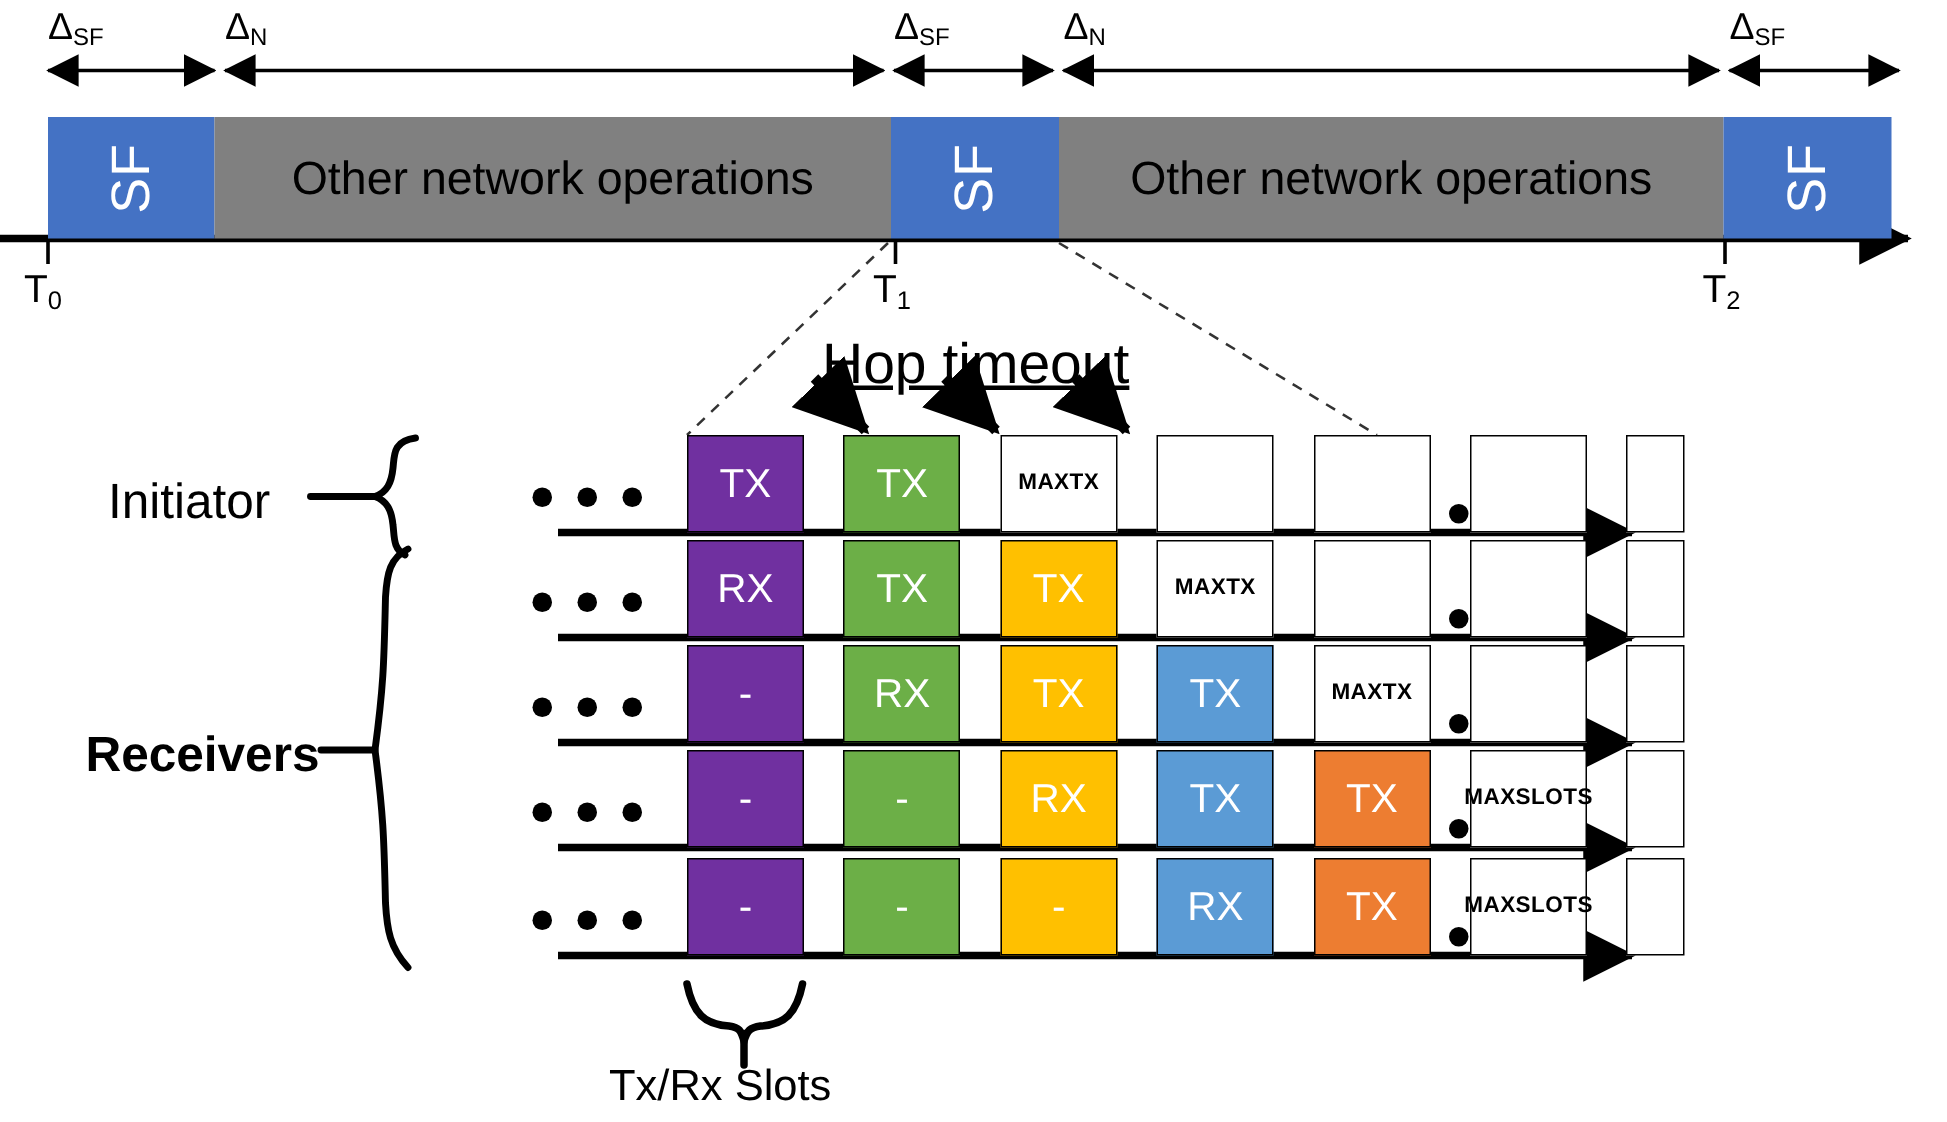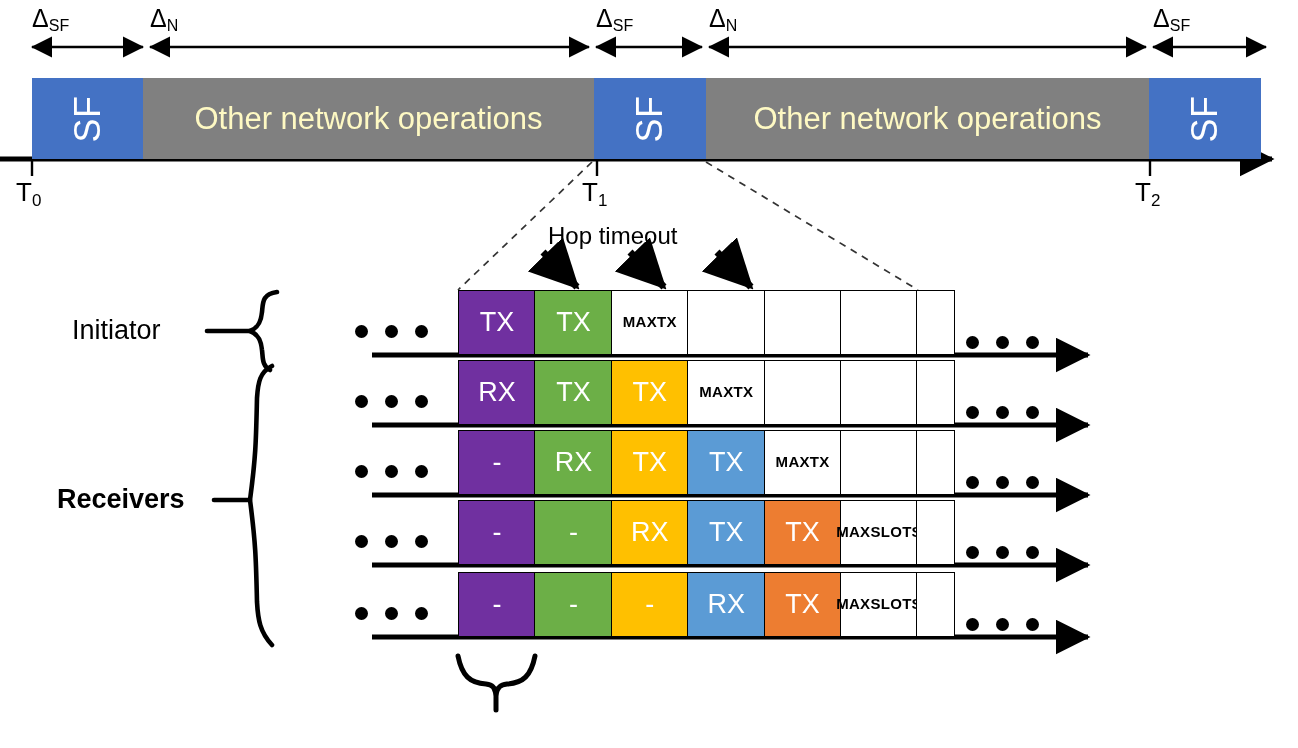--- a/index.html
+++ b/index.html
@@ -14,42 +14,42 @@
   svg.layer{position:absolute;left:0;top:0;width:1298px;height:748px;overflow:visible;}
 
   
   .tl-block{position:absolute;display:flex;align-items:center;justify-content:center;}
   .tl-sf{background:#4472C4;}
   .tl-other{background:#808080;}
   .tl-sf .lbl{
     color:#fff;font-size:36px;letter-spacing:.5px;
     transform:rotate(-90deg);white-space:nowrap;
   }
-  .tl-other .lbl{color:#fef9c3;font-size:31px;white-space:nowrap;}
+  .tl-other .lbl{color:#000000;font-size:31px;white-space:nowrap;}
 
   
   .delta{position:absolute;font-size:25px;white-space:nowrap;text-align:left;}
   .delta sub{font-size:16px;vertical-align:baseline;position:relative;top:4px;}
 
   
   .tmark{position:absolute;font-size:26px;white-space:nowrap;}
   .tmark sub{font-size:17px;vertical-align:baseline;position:relative;top:5px;}
 
   
-  .sidelabel{position:absolute;font-size:27px;white-space:nowrap;}
-
-  
-  .hopcap{position:absolute;font-size:24px;white-space:nowrap;}
+  .sidelabel{position:absolute;font-size:33px;white-space:nowrap;}
+
+  
+  .hopcap{position:absolute;font-size:38px;white-space:nowrap;text-decoration:underline;}
 
   
   .txrxcap{position:absolute;font-size:29px;white-space:nowrap;}
 
   
   #grid{position:absolute;}
-  .grow{position:absolute;left:0;display:flex;}
+  .grow{position:absolute;left:0;display:flex;gap:28px;}
   .gcell{
     box-sizing:border-box;
     border:1.6px solid #000;
     display:flex;align-items:center;justify-content:center;
     background:#ffffff;
     font-size:27px;color:#ffffff;
     line-height:1;
   }
   .gcell.empty{color:transparent;}
   .gcell.maxtxt{color:#000;font-size:15px;font-weight:bold;text-align:center;line-height:1.08;letter-spacing:.3px;}
@@ -175,20 +175,21 @@
   </div>
   <div class="tmark" style="left:1135px;top:177px;">
     <span>T</span><sub>2</sub>
   </div>
 
   <div class="hopcap" style="left:548px;top:222px;">Hop timeout</div>
 
   <div class="sidelabel" style="left:72px;top:315px;">Initiator</div>
   <div class="sidelabel" style="left:57px;top:484px;font-weight:bold;">Receivers</div>
 
+  <div class="txrxcap" style="left:406px;top:708px;">Tx/Rx Slots</div>
 
   <div class="dots" style="left:355px;top:325px;">
     <i></i>
       <i></i>
       <i></i>
   </div>
   <div class="dots" style="left:355px;top:395px;">
     <i></i>
       <i></i>
       <i></i>

